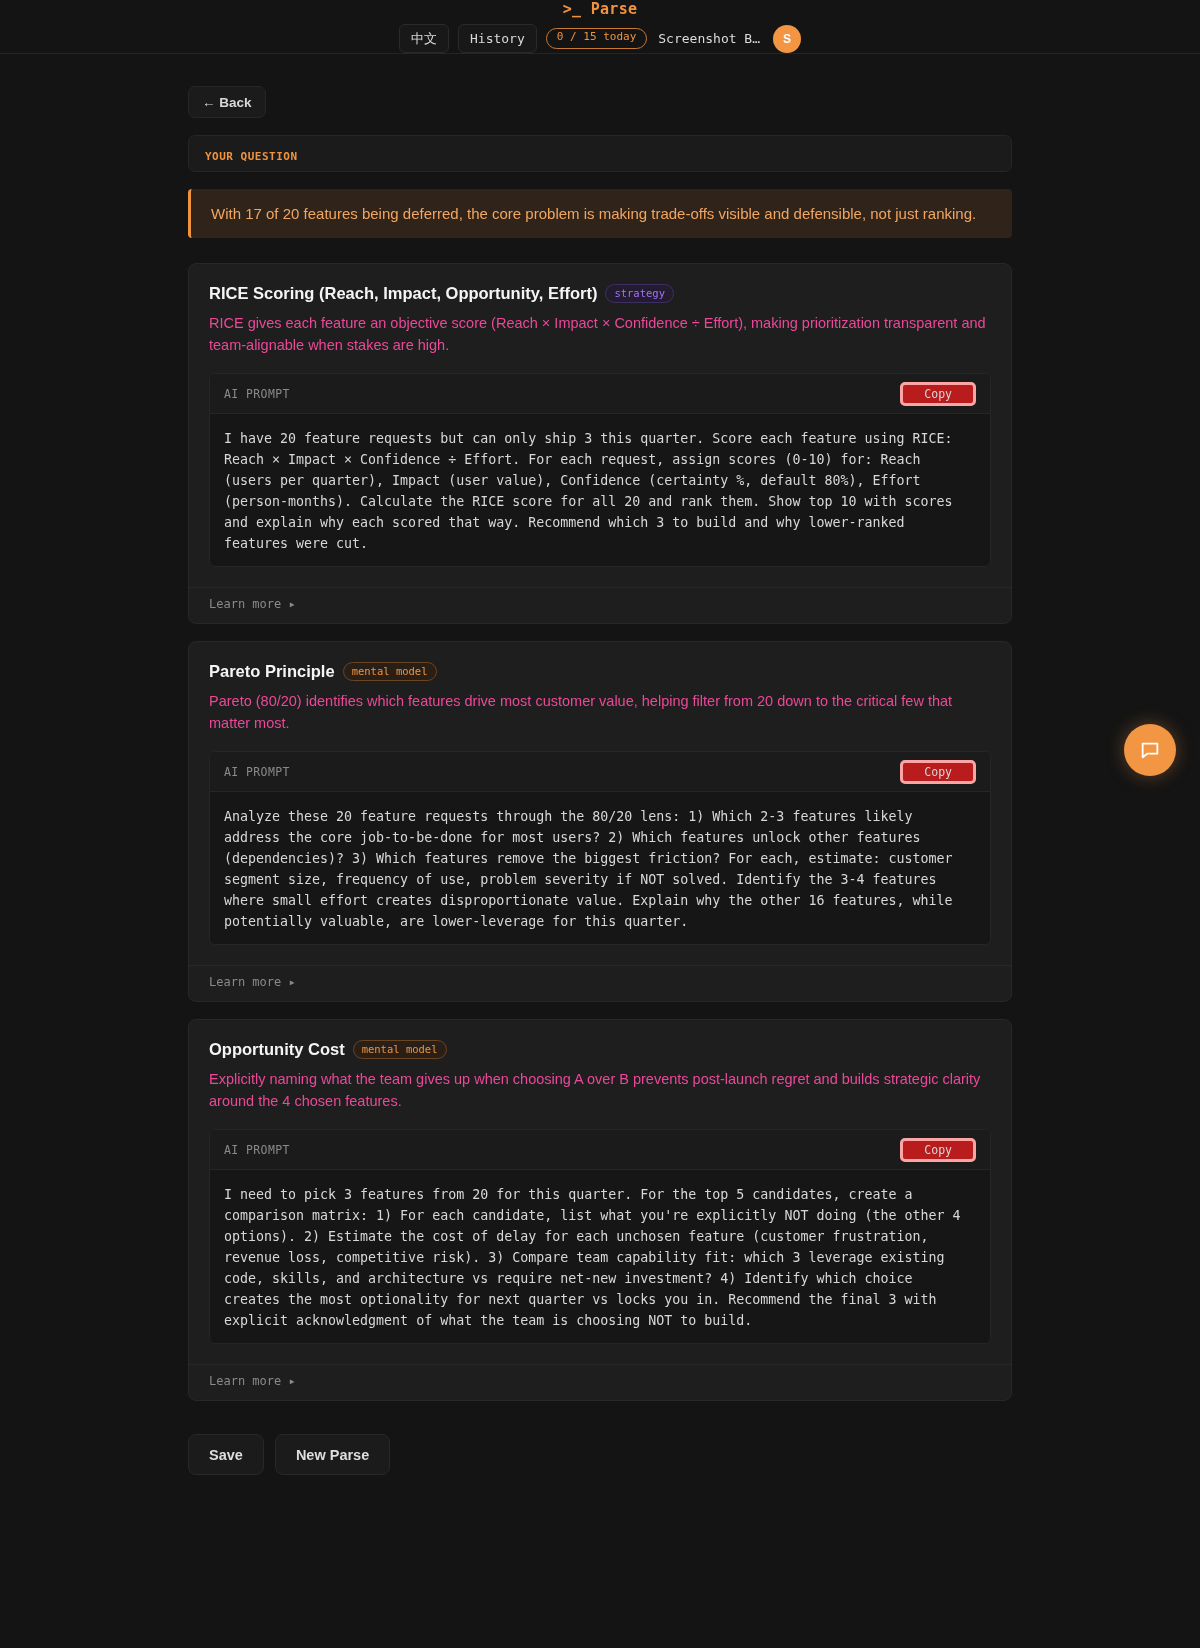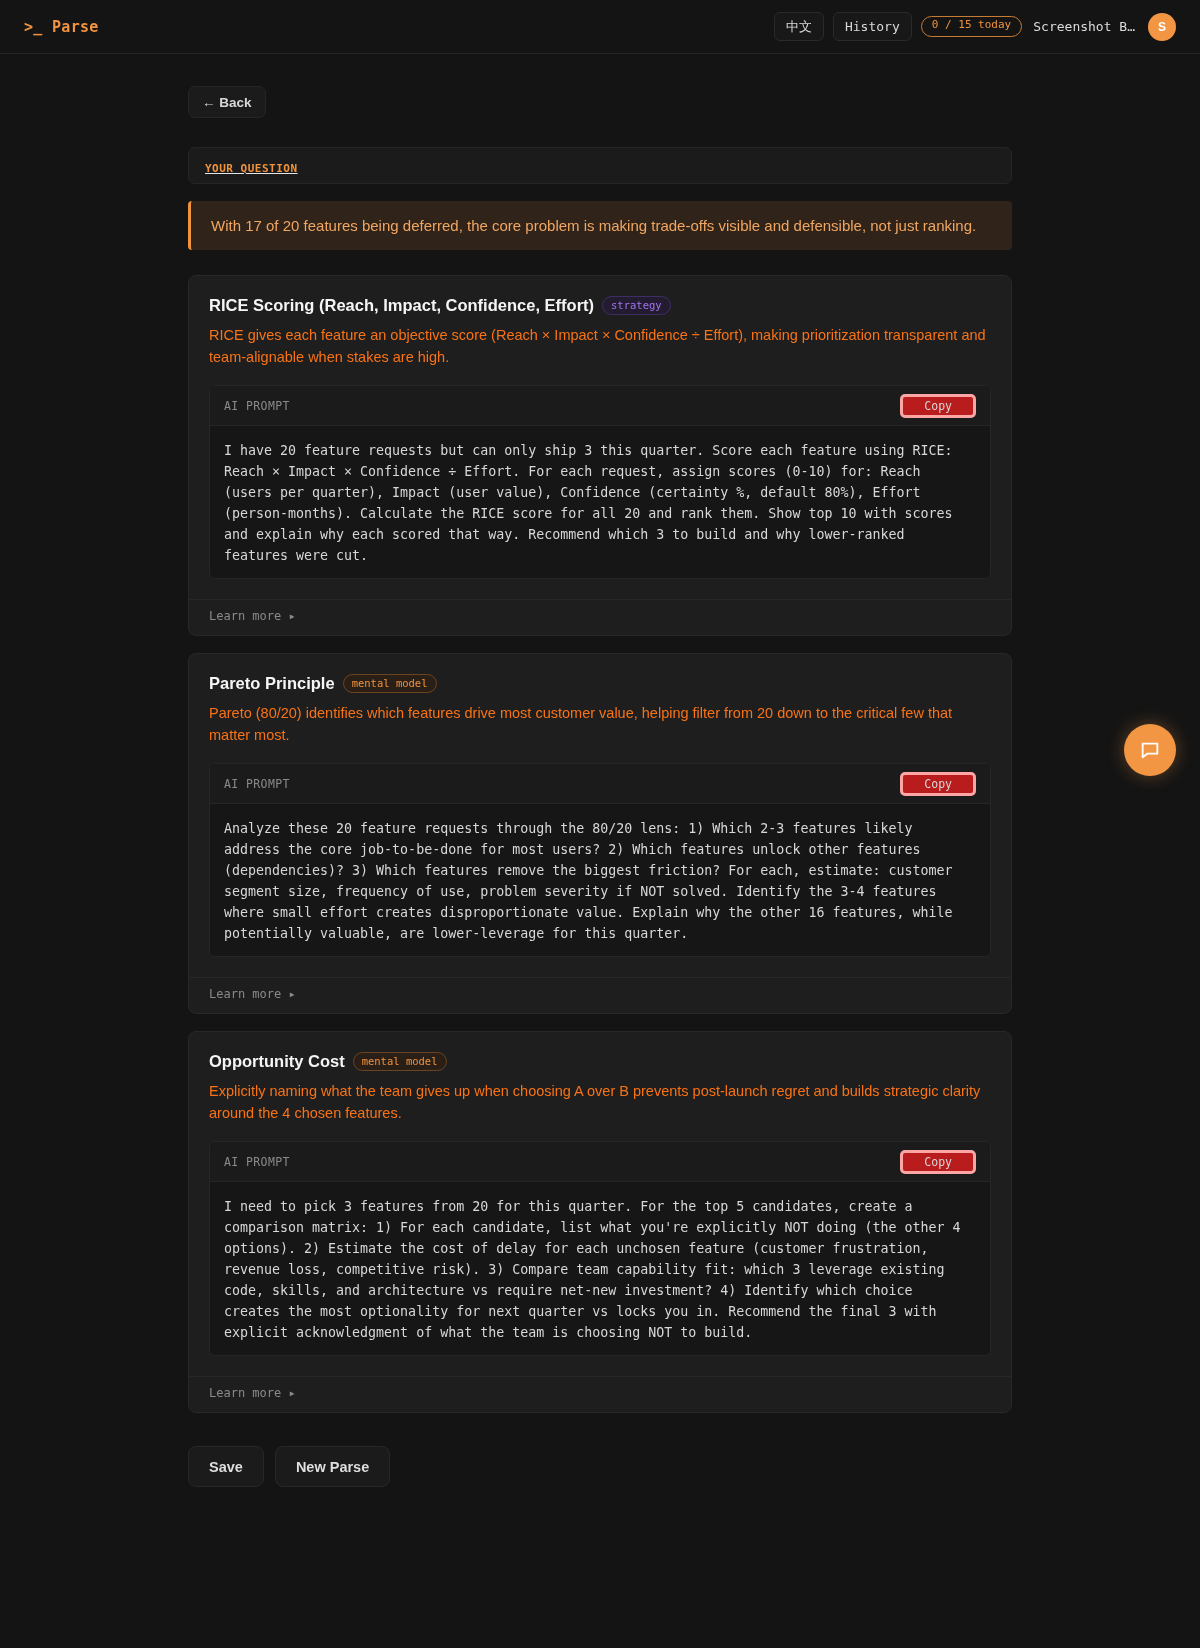--- a/index.html
+++ b/index.html
@@ -11,20 +11,21 @@
     position: relative;
   }
   .mono { font-family: "DejaVu Sans Mono", "Liberation Mono", monospace; }
 
   
   .topbar {
     height: 54px;
     border-bottom: 1px solid #252525;
     display: flex; align-items: center; justify-content: space-between;
     padding: 0 24px;
+    flex-direction: column;
   }
   .logo { color: #f0933f; font-size: 15px; font-weight: bold; letter-spacing: 0.3px; }
   .top-right { display: flex; align-items: center; gap: 9px; }
   .hbtn {
     height: 29px; padding: 0 11px;
     background: #181818; border: 1px solid #2a2a2a; border-radius: 6px;
     color: #d9d9d9; font-size: 13px; display: flex; align-items: center;
   }
   .quota {
     height: 21px; padding: 0 10px 4px; border: 1.5px solid #c97a33; border-radius: 15px;
@@ -39,24 +40,23 @@
 
   
   .main { width: 824px; margin: 0 auto; padding-top: 32px; padding-bottom: 40px; }
   .back-btn {
     display: inline-flex; align-items: center; gap: 4px;
     height: 32px; padding: 0 13px;
     background: #1b1b1b; border: 1px solid #262626; border-radius: 7px;
     color: #d8d8d8; font-size: 13.5px; font-weight: bold;
   }
   .question {
-    margin-top: 29px;
+    margin-top: 17px;
     background: #1b1b1b; border: 1px solid #262626; border-radius: 7px;
     padding: 14px 16px 8px;
-    text-decoration: underline;
   }
   .q-label { color: #f0933f; font-size: 11px; font-weight: bold; letter-spacing: 0.5px; }
   .q-text { color: #d4d4d4; font-size: 14.5px; line-height: 20px; margin-top: 3px; }
 
   .insight {
     margin-top: 17px;
     background: #2f231a; border-left: 3px solid #f0933f; border-radius: 4px;
     padding: 16px 20px 16px 20px;
     color: #f2a660; font-size: 15px; line-height: 17px;
   }
@@ -68,21 +68,21 @@
   }
   .insight + .card { margin-top: 25px; }
   .card-body { padding: 20px 20px 20px; }
   .card-title-row { display: flex; align-items: center; gap: 8px; }
   .card-title { color: #f5f5f5; font-size: 16.5px; font-weight: bold; }
   .tag {
     font-size: 10.5px; padding: 2px 8px 3px; border-radius: 10px; border: 1px solid;
   }
   .tag.strategy { color: #a173f0; border-color: #3f2e63; background: #231c30; text-align: right; }
   .tag.mental { color: #f0933f; border-color: #6b4422; background: #2a1f16; }
-  .card-desc { color: #f97316; font-size: 14.5px; line-height: 22px; margin-top: 9px; }
+  .card-desc { color: #ec4899; font-size: 14.5px; line-height: 22px; margin-top: 9px; }
 
   .prompt-box {
     margin-top: 17px;
     background: #161616; border: 1px solid #262626; border-radius: 6px;
     overflow: hidden;
   }
   .prompt-head {
     height: 40px; background: #1b1b1b; border-bottom: 1px solid #262626;
     display: flex; align-items: center; justify-content: space-between;
     padding: 0 14px;
@@ -137,21 +137,21 @@
   <section class="question">
     <div class="q-label mono">YOUR QUESTION</div>
   </section>
 
   <section class="insight">With 17 of 20 features being deferred, the core problem is making trade-offs visible and defensible, not just ranking.</section>
 
   
   <article class="card">
     <div class="card-body">
       <div class="card-title-row">
-        <h2 class="card-title">RICE Scoring (Reach, Impact, Confidence, Effort)</h2>
+        <h2 class="card-title">RICE Scoring (Reach, Impact, Opportunity, Effort)</h2>
         <span class="tag strategy mono">strategy</span>
       </div>
       <p class="card-desc">RICE gives each feature an objective score (Reach × Impact × Confidence ÷ Effort), making prioritization transparent and team-alignable when stakes are high.</p>
       <div class="prompt-box">
         <div class="prompt-head">
           <span class="prompt-label mono">AI PROMPT</span>
           <span class="copy-btn mono">Copy</span>
         </div>
         <div class="prompt-text mono">I have 20 feature requests but can only ship 3 this quarter. Score each feature using RICE: Reach × Impact × Confidence ÷ Effort. For each request, assign scores (0-10) for: Reach (users per quarter), Impact (user value), Confidence (certainty %, default 80%), Effort (person-months). Calculate the RICE score for all 20 and rank them. Show top 10 with scores and explain why each scored that way. Recommend which 3 to build and why lower-ranked features were cut.</div>
       </div>

